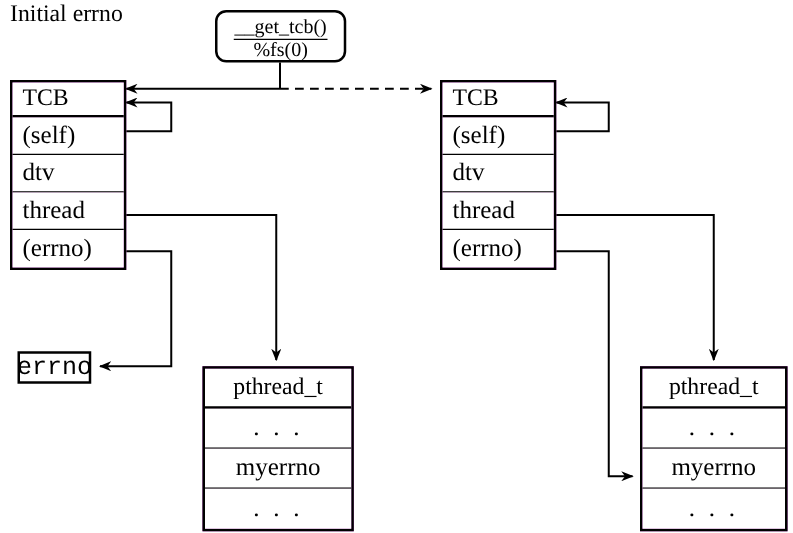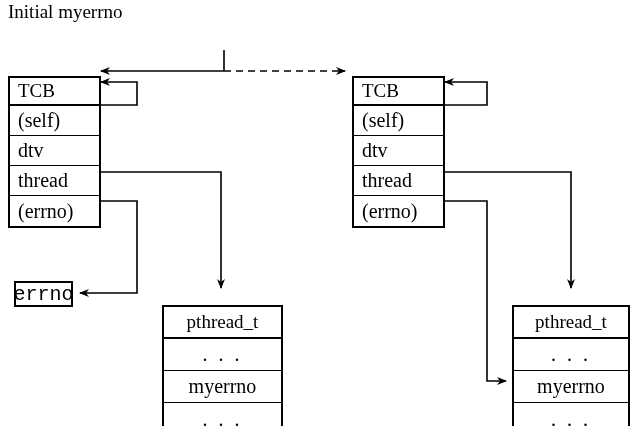--- a/index.html
+++ b/index.html
@@ -18,21 +18,20 @@
     line-height:19px;
     white-space:nowrap;
     color:#000;
   }
   
   .struct{
     position:absolute;
     box-sizing:border-box;
     border:2px solid #000;
     background:#a21caf;
-    margin-top:12px;
   }
   .struct .row{
     box-sizing:border-box;
     border-bottom:1px solid #000;
     display:flex;
     align-items:center;
     padding-left:8px;
     font-size:20px;
     background:#fff;
   }
@@ -97,22 +96,26 @@
       <path d="M101,172 L221,172 L221,288" marker-end="url(#ah)"></path>
 
       <path d="M101,201 L137,201 L137,293 L80,293" marker-end="url(#ah)"></path>
 
       <path d="M445,172 L571,172 L571,288" marker-end="url(#ah)"></path>
 
       <path d="M445,201 L487,201 L487,381 L506,381" marker-end="url(#ah)"></path>
     </g>
   </svg>
 
-  <div class="title" style="left:8px; top:2px;">Initial myerrno</div>
+  <div class="title" style="left:8px; top:2px;">Initial errno</div>
 
+  <div class="callbox" style="left:172px; top:8px; width:105px; height:42px;">
+    <span class="l1" style="border-bottom:1px solid #000; display:inline-block; padding:0 1px;">__get_tcb()</span>
+    <span class="l2">%fs(0)</span>
+  </div>
 
   <div class="struct" style="left:8px; top:64px; width:93px; height:152px;">
     <div class="row head" style="height:28px;">TCB</div>
     <div class="row" style="height:30px;">(self)</div>
     <div class="row" style="height:30px;">dtv</div>
     <div class="row" style="height:30px;">thread</div>
     <div class="row last" style="height:30px;">(errno)</div>
   </div>
 
   <div class="struct" style="left:352px; top:64px; width:93px; height:152px;">

